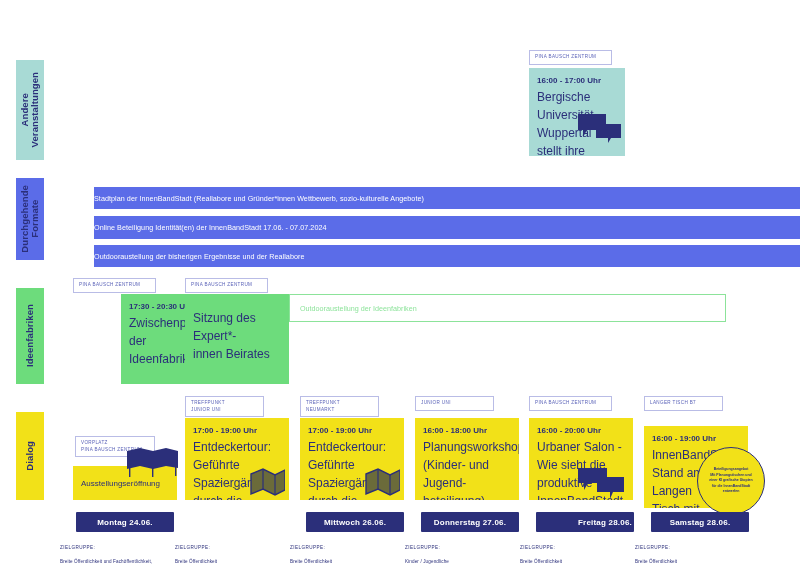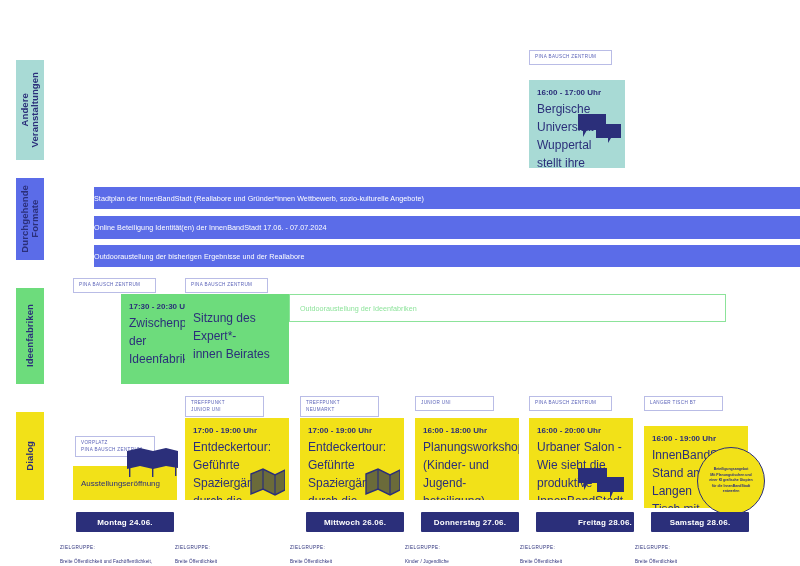--- a/index.html
+++ b/index.html
@@ -116,21 +116,21 @@
   </div>
   <div class="rowlabel lbl-ideen">
     <span>Ideenfabriken</span>
   </div>
   <div class="rowlabel lbl-dialog">
     <span>Dialog</span>
   </div>
 
   <div class="loctag" style="left:529px; top:50px; width:83px;">PINA BAUSCH ZENTRUM</div>
 
-  <div class="card teal" style="left:529px; top:68px; width:96px; height:88px;margin-top:12px;">
+  <div class="card teal" style="left:529px; top:68px; width:96px; height:88px;">
     <span class="time">16:00 - 17:00 Uhr</span>
     <span class="body">Bergische Universität
 Wuppertal stellt ihre
 Projekte vor</span>
   </div>
   <svg class="illu" style="left:574px; top:112px;" width="50" height="32" viewBox="0 0 50 32">
     <path d="M4 2 H32 V18 H13 L9 25 V18 H4 Z" fill="#2b2f7a"></path>
     <path d="M22 12 H47 V26 H37 L34 31 V26 H22 Z" fill="#2b2f7a"></path>
   </svg>
 

